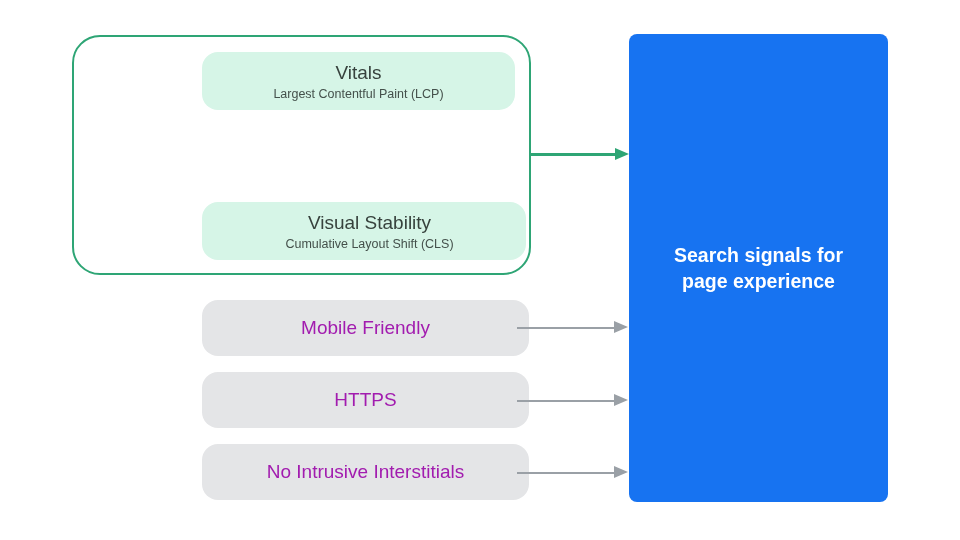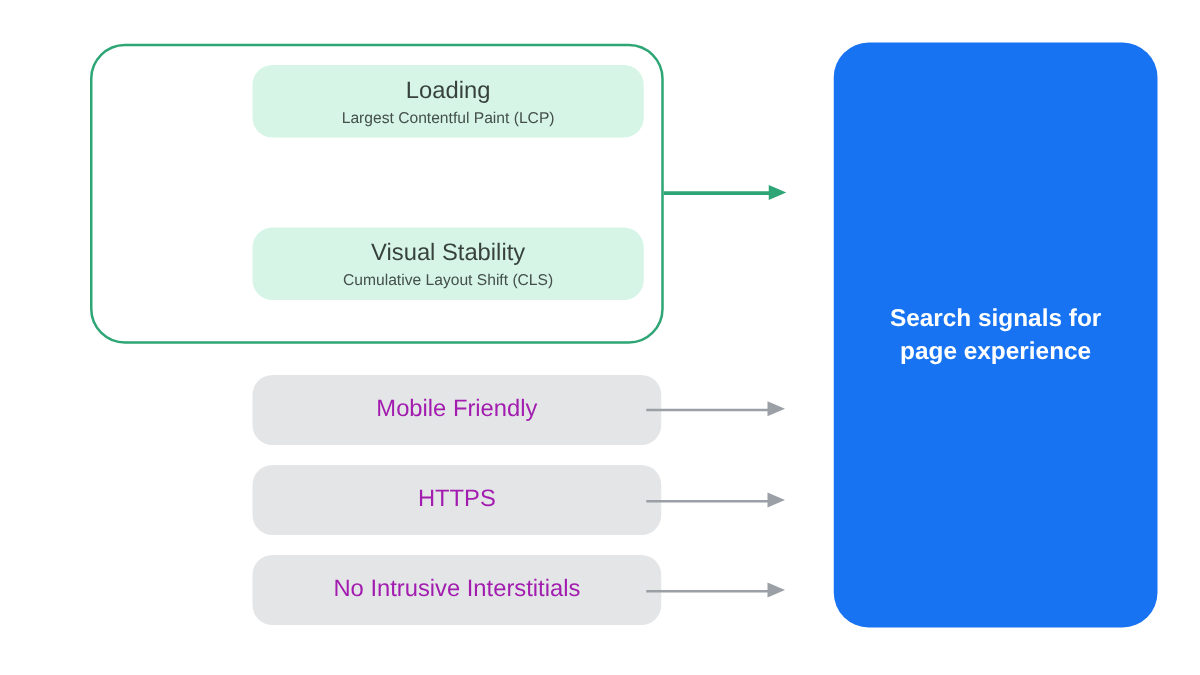--- a/index.html
+++ b/index.html
@@ -58,21 +58,21 @@
     font-weight: 500;
   }
   .vital-card .subtitle {
     font-size: 12.5px;
     line-height: 16px;
     color: #44504B;
     margin-top: 2px;
   }
   .vital-1 { top: 52px; }
   .vital-2 { top: 126px; }
-  .vital-3 { top: 182px; }
+  .vital-3 { top: 202px; padding-left: 11px; }
 
   
   .signal-card {
     position: absolute;
     left: 202px;
     width: 327px;
     height: 56px;
     background: #E4E5E7;
     border-radius: 16px;
     display: flex;
@@ -113,45 +113,44 @@
   .arrow-g3 { top: 466px; }
 
   
   .result-box {
     position: absolute;
     left: 629px;
     top: 34px;
     width: 259px;
     height: 468px;
     background: #1773F1;
-    border-radius: 28px;
+    border-radius: 8px;
     display: flex;
     align-items: center;
     justify-content: center;
-    margin-left: 38px;
   }
   .result-box .label {
     width: 175px;
     text-align: center;
     font-size: 19.5px;
     font-weight: bold;
     line-height: 26px;
     color: #ffffff;
   }
 </style>
 </head>
 <body>
 
 <div class="canvas">
 
   <div class="cwv-group"></div>
 
 
   <div class="vital-card vital-1">
-    <div class="title">Loading</div>
+    <div class="title">Vitals</div>
     <div class="subtitle">Largest Contentful Paint (LCP)</div>
   </div>
 
 
   <div class="vital-card vital-3">
     <div class="title">Visual Stability</div>
     <div class="subtitle">Cumulative Layout Shift (CLS)</div>
   </div>
 
   <div class="arrow arrow-green">

